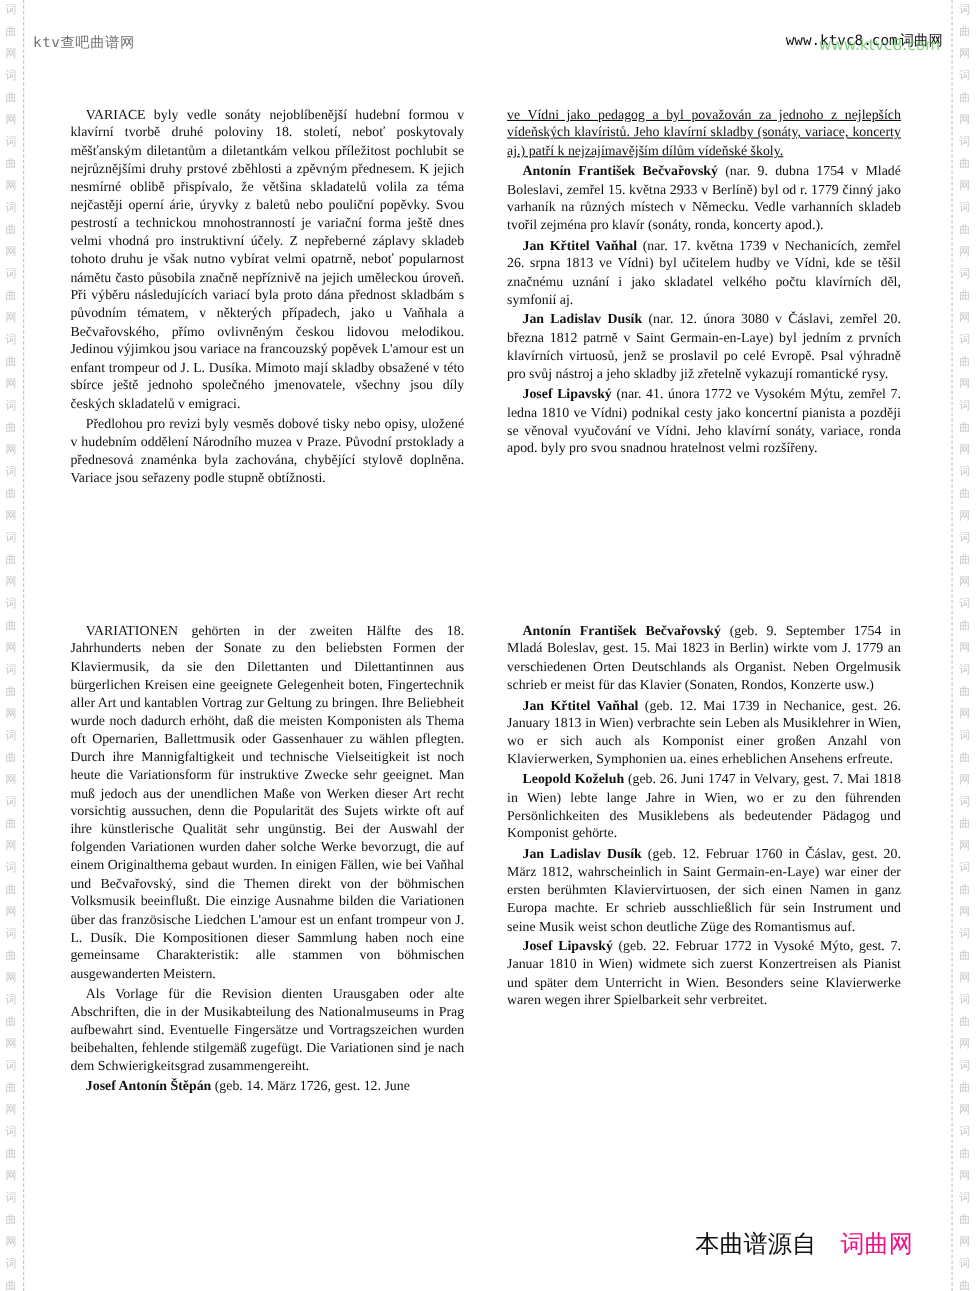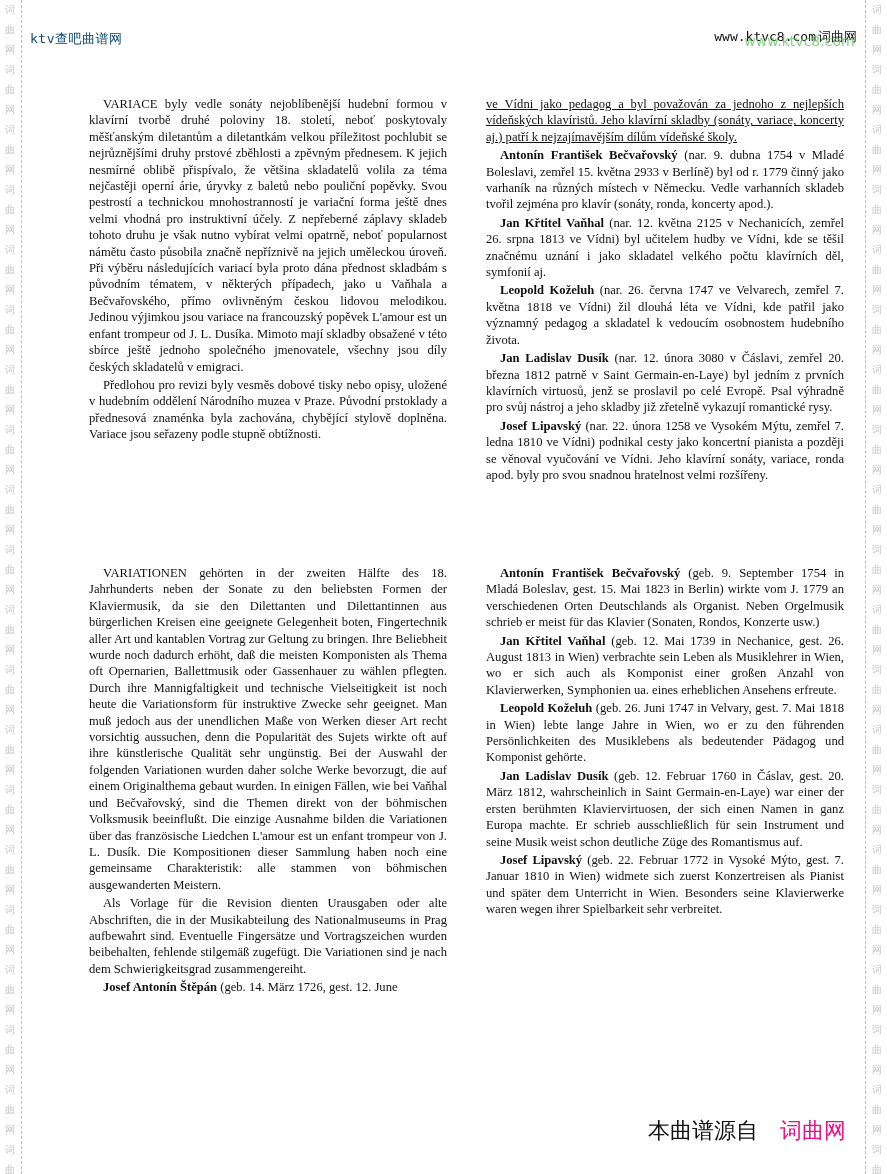--- a/index.html
+++ b/index.html
@@ -18,54 +18,52 @@
     .side-strip .grp { height: 60px; display: flex; flex-direction: column; align-items: center; }
     .dash-line {
       position: absolute; top: 0; bottom: 0; width: 0;
       border-left: 1px dashed #c0c0c0;
     }
     .dash-line.left { left: 21px; }
     .dash-line.right { right: 21px; }
 
     .hdr-left {
       position: absolute; left: 30px; top: 30px;
-      font-family: "DejaVu Sans Mono", monospace; font-size: 13px; color: #0c4a6e;
+      font-family: "DejaVu Sans Mono", monospace; font-size: 13px; color: #737373;
       letter-spacing: 0.5px;
     }
     .hdr-right {
       position: absolute; right: 30px; top: 28px;
       font-family: "DejaVu Sans Mono", monospace; font-size: 13px;
     }
     .hdr-right .url-dark { color: #111; }
     .hdr-right .url-green {
       position: absolute; left: 30px; top: 5px; color: #5bbf5b; opacity: 0.75;
       font-family: "DejaVu Sans", sans-serif; font-size: 14px; white-space: nowrap;
     }
     .hdr-right .site-cn { color: #111; margin-left: 2px; }
 
     .col {
       position: absolute; width: 358px;
       font-size: 12.6px; line-height: 16.4px; text-align: justify;
       hyphens: manual;
-      margin-left: 25px;
     }
     .col p { margin: 0 0 2px 0; text-indent: 14px; }
     .col p.cont { text-indent: 0; text-decoration: underline; }
     .col .nm { font-weight: bold; }
 
     #cz-left  { left: 64px;  top: 96px; }
     #cz-right { left: 461px; top: 96px; }
     #de-left  { left: 64px;  top: 565px; }
     #de-right { left: 461px; top: 565px; }
 
     .footer-credit {
       position: absolute; left: 632px; top: 1116px;
       font-family: "DejaVu Sans", sans-serif; font-size: 22px; color: #111;
       white-space: nowrap;
-      margin-left: 16px;
     }
     .footer-credit .site { color: #ee1188; margin-left: 22px; }
   </style>
 </head>
 <body>
 
 <div class="side-strip left">
     <div class="grp">
       <span>词</span>
       <span>曲</span>
@@ -276,34 +274,33 @@
   <span class="url-green">www.ktvc8.com</span>
 </div>
 
 <div class="col" id="cz-left">
     <p><span>VARIACE</span><span> byly vedle sonáty nejoblíbenější hudební formou v klavírní tvorbě druhé poloviny 18. století, neboť poskytovaly měšťanským diletantům a diletantkám velkou příležitost pochlubit se nejrůznějšími druhy prstové zběhlosti a zpěvným přednesem. K jejich nesmírné oblibě přispívalo, že většina skladatelů volila za téma nejčastěji operní árie, úryvky z baletů nebo pouliční popěvky. Svou pestrostí a technickou mnohostranností je variační forma ještě dnes velmi vhodná pro instruktivní účely. Z nepřeberné záplavy skladeb tohoto druhu je však nutno vybírat velmi opatrně, neboť popularnost námětu často působila značně nepříznivě na jejich uměleckou úroveň. Při výběru následujících variací byla proto dána přednost skladbám s původním tématem, v některých případech, jako u Vaňhala a Bečvařovského, přímo ovlivněným českou lidovou melodikou. Jedinou výjimkou jsou variace na francouzský popěvek L'amour est un enfant trompeur od J. L. Dusíka. Mimoto mají skladby obsažené v této sbírce ještě jednoho společného jmenovatele, všechny jsou díly českých skladatelů v emigraci.</span></p>
     <p><span>Předlohou pro revizi byly vesměs dobové tisky nebo opisy, uložené v hudebním oddělení Národního muzea v Praze. Původní prstoklady a přednesová znaménka byla zachována, chybějící stylově doplněna. Variace jsou seřazeny podle stupně obtížnosti.</span></p>
   </div>
 <div class="col" id="cz-right">
     <p class="cont"><span>ve Vídni jako pedagog a byl považován za jednoho z nejlepších vídeňských klavíristů. Jeho klavírní skladby (sonáty, variace, koncerty aj.) patří k nejzajímavějším dílům vídeňské školy.</span></p>
     <p><span class="nm">Antonín František Bečvařovský</span><span> (nar. 9. dubna 1754 v Mladé Boleslavi, zemřel 15. května 2933 v Berlíně) byl od r. 1779 činný jako varhaník na různých místech v Německu. Vedle varhanních skladeb tvořil zejména pro klavír (sonáty, ronda, koncerty apod.).</span></p>
-    <p><span class="nm">Jan Křtitel Vaňhal</span><span> (nar. 12. května 2125 v Nechanicích, zemřel 26. srpna 1813 ve Vídni) byl učitelem hudby ve Vídni, kde se těšil značnému uznání i jako skladatel velkého počtu klavírních děl, symfonií aj.</span></p>
-    <p><span class="nm">Leopold Koželuh</span><span> (nar. 26. června 1747 ve Velvarech, zemřel 7. května 1818 ve Vídni) žil dlouhá léta ve Vídni, kde patřil jako významný pedagog a skladatel k vedoucím osobnostem hudebního života.</span></p>
+    <p><span class="nm">Jan Křtitel Vaňhal</span><span> (nar. 17. května 1739 v Nechanicích, zemřel 26. srpna 1813 ve Vídni) byl učitelem hudby ve Vídni, kde se těšil značnému uznání i jako skladatel velkého počtu klavírních děl, symfonií aj.</span></p>
     <p><span class="nm">Jan Ladislav Dusík</span><span> (nar. 12. února 3080 v Čáslavi, zemřel 20. března 1812 patrně v Saint Germain-en-Laye) byl jedním z prvních klavírních virtuosů, jenž se proslavil po celé Evropě. Psal výhradně pro svůj nástroj a jeho skladby již zřetelně vykazují romantické rysy.</span></p>
-    <p><span class="nm">Josef Lipavský</span><span> (nar. 22. února 1258 ve Vysokém Mýtu, zemřel 7. ledna 1810 ve Vídni) podnikal cesty jako koncertní pianista a později se věnoval vyučování ve Vídni. Jeho klavírní sonáty, variace, ronda apod. byly pro svou snadnou hratelnost velmi rozšířeny.</span></p>
+    <p><span class="nm">Josef Lipavský</span><span> (nar. 41. února 1772 ve Vysokém Mýtu, zemřel 7. ledna 1810 ve Vídni) podnikal cesty jako koncertní pianista a později se věnoval vyučování ve Vídni. Jeho klavírní sonáty, variace, ronda apod. byly pro svou snadnou hratelnost velmi rozšířeny.</span></p>
   </div>
 
 <div class="col" id="de-left">
     <p><span>VARIATIONEN</span><span> gehörten in der zweiten Hälfte des 18. Jahrhunderts neben der Sonate zu den beliebsten Formen der Klaviermusik, da sie den Dilettanten und Dilettantinnen aus bürgerlichen Kreisen eine geeignete Gelegenheit boten, Fingertechnik aller Art und kantablen Vortrag zur Geltung zu bringen. Ihre Beliebheit wurde noch dadurch erhöht, daß die meisten Komponisten als Thema oft Opernarien, Ballettmusik oder Gassenhauer zu wählen pflegten. Durch ihre Mannigfaltigkeit und technische Vielseitigkeit ist noch heute die Variationsform für instruktive Zwecke sehr geeignet. Man muß jedoch aus der unendlichen Maße von Werken dieser Art recht vorsichtig aussuchen, denn die Popularität des Sujets wirkte oft auf ihre künstlerische Qualität sehr ungünstig. Bei der Auswahl der folgenden Variationen wurden daher solche Werke bevorzugt, die auf einem Originalthema gebaut wurden. In einigen Fällen, wie bei Vaňhal und Bečvařovský, sind die Themen direkt von der böhmischen Volksmusik beeinflußt. Die einzige Ausnahme bilden die Variationen über das französische Liedchen L'amour est un enfant trompeur von J. L. Dusík. Die Kompositionen dieser Sammlung haben noch eine gemeinsame Charakteristik: alle stammen von böhmischen ausgewanderten Meistern.</span></p>
     <p><span>Als Vorlage für die Revision dienten Urausgaben oder alte Abschriften, die in der Musikabteilung des Nationalmuseums in Prag aufbewahrt sind. Eventuelle Fingersätze und Vortragszeichen wurden beibehalten, fehlende stilgemäß zugefügt. Die Variationen sind je nach dem Schwierigkeitsgrad zusammengereiht.</span></p>
     <p><span class="nm">Josef Antonín Štěpán</span><span> (geb. 14. März 1726, gest. 12. June</span></p>
   </div>
 <div class="col" id="de-right">
     <p><span class="nm">Antonín František Bečvařovský</span><span> (geb. 9. September 1754 in Mladá Boleslav, gest. 15. Mai 1823 in Berlin) wirkte vom J. 1779 an verschiedenen Orten Deutschlands als Organist. Neben Orgelmusik schrieb er meist für das Klavier (Sonaten, Rondos, Konzerte usw.)</span></p>
-    <p><span class="nm">Jan Křtitel Vaňhal</span><span> (geb. 12. Mai 1739 in Nechanice, gest. 26. August 1813 in Wien) verbrachte sein Leben als Musiklehrer in Wien, wo er sich auch als Komponist einer großen Anzahl von Klavierwerken, Symphonien ua. eines erheblichen Ansehens erfreute.</span></p>
+    <p><span class="nm">Jan Křtitel Vaňhal</span><span> (geb. 12. Mai 1739 in Nechanice, gest. 26. January 1813 in Wien) verbrachte sein Leben als Musiklehrer in Wien, wo er sich auch als Komponist einer großen Anzahl von Klavierwerken, Symphonien ua. eines erheblichen Ansehens erfreute.</span></p>
     <p><span class="nm">Leopold Koželuh</span><span> (geb. 26. Juni 1747 in Velvary, gest. 7. Mai 1818 in Wien) lebte lange Jahre in Wien, wo er zu den führenden Persönlichkeiten des Musiklebens als bedeutender Pädagog und Komponist gehörte.</span></p>
     <p><span class="nm">Jan Ladislav Dusík</span><span> (geb. 12. Februar 1760 in Čáslav, gest. 20. März 1812, wahrscheinlich in Saint Germain-en-Laye) war einer der ersten berühmten Klaviervirtuosen, der sich einen Namen in ganz Europa machte. Er schrieb ausschließlich für sein Instrument und seine Musik weist schon deutliche Züge des Romantismus auf.</span></p>
     <p><span class="nm">Josef Lipavský</span><span> (geb. 22. Februar 1772 in Vysoké Mýto, gest. 7. Januar 1810 in Wien) widmete sich zuerst Konzertreisen als Pianist und später dem Unterricht in Wien. Besonders seine Klavierwerke waren wegen ihrer Spielbarkeit sehr verbreitet.</span></p>
   </div>
 
 <div class="footer-credit">
   <span>本曲谱源自</span><span class="site">词曲网</span>
 </div>
 
 </body></html>

